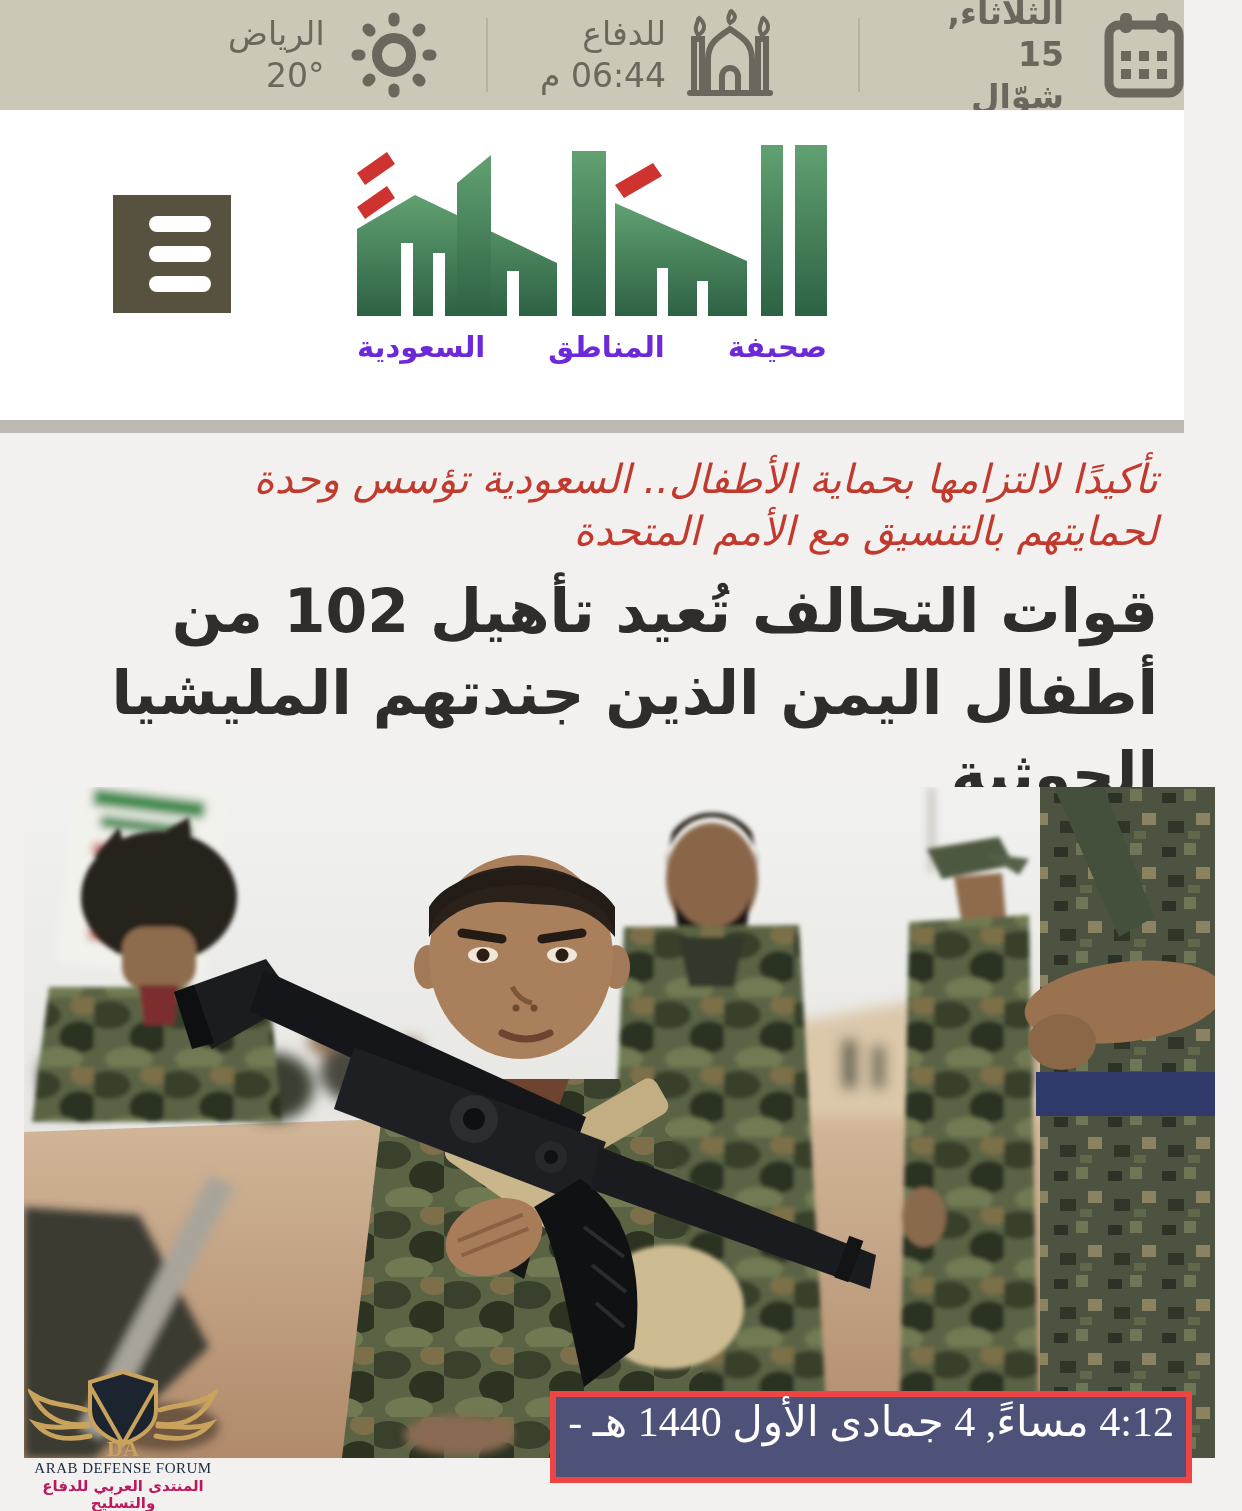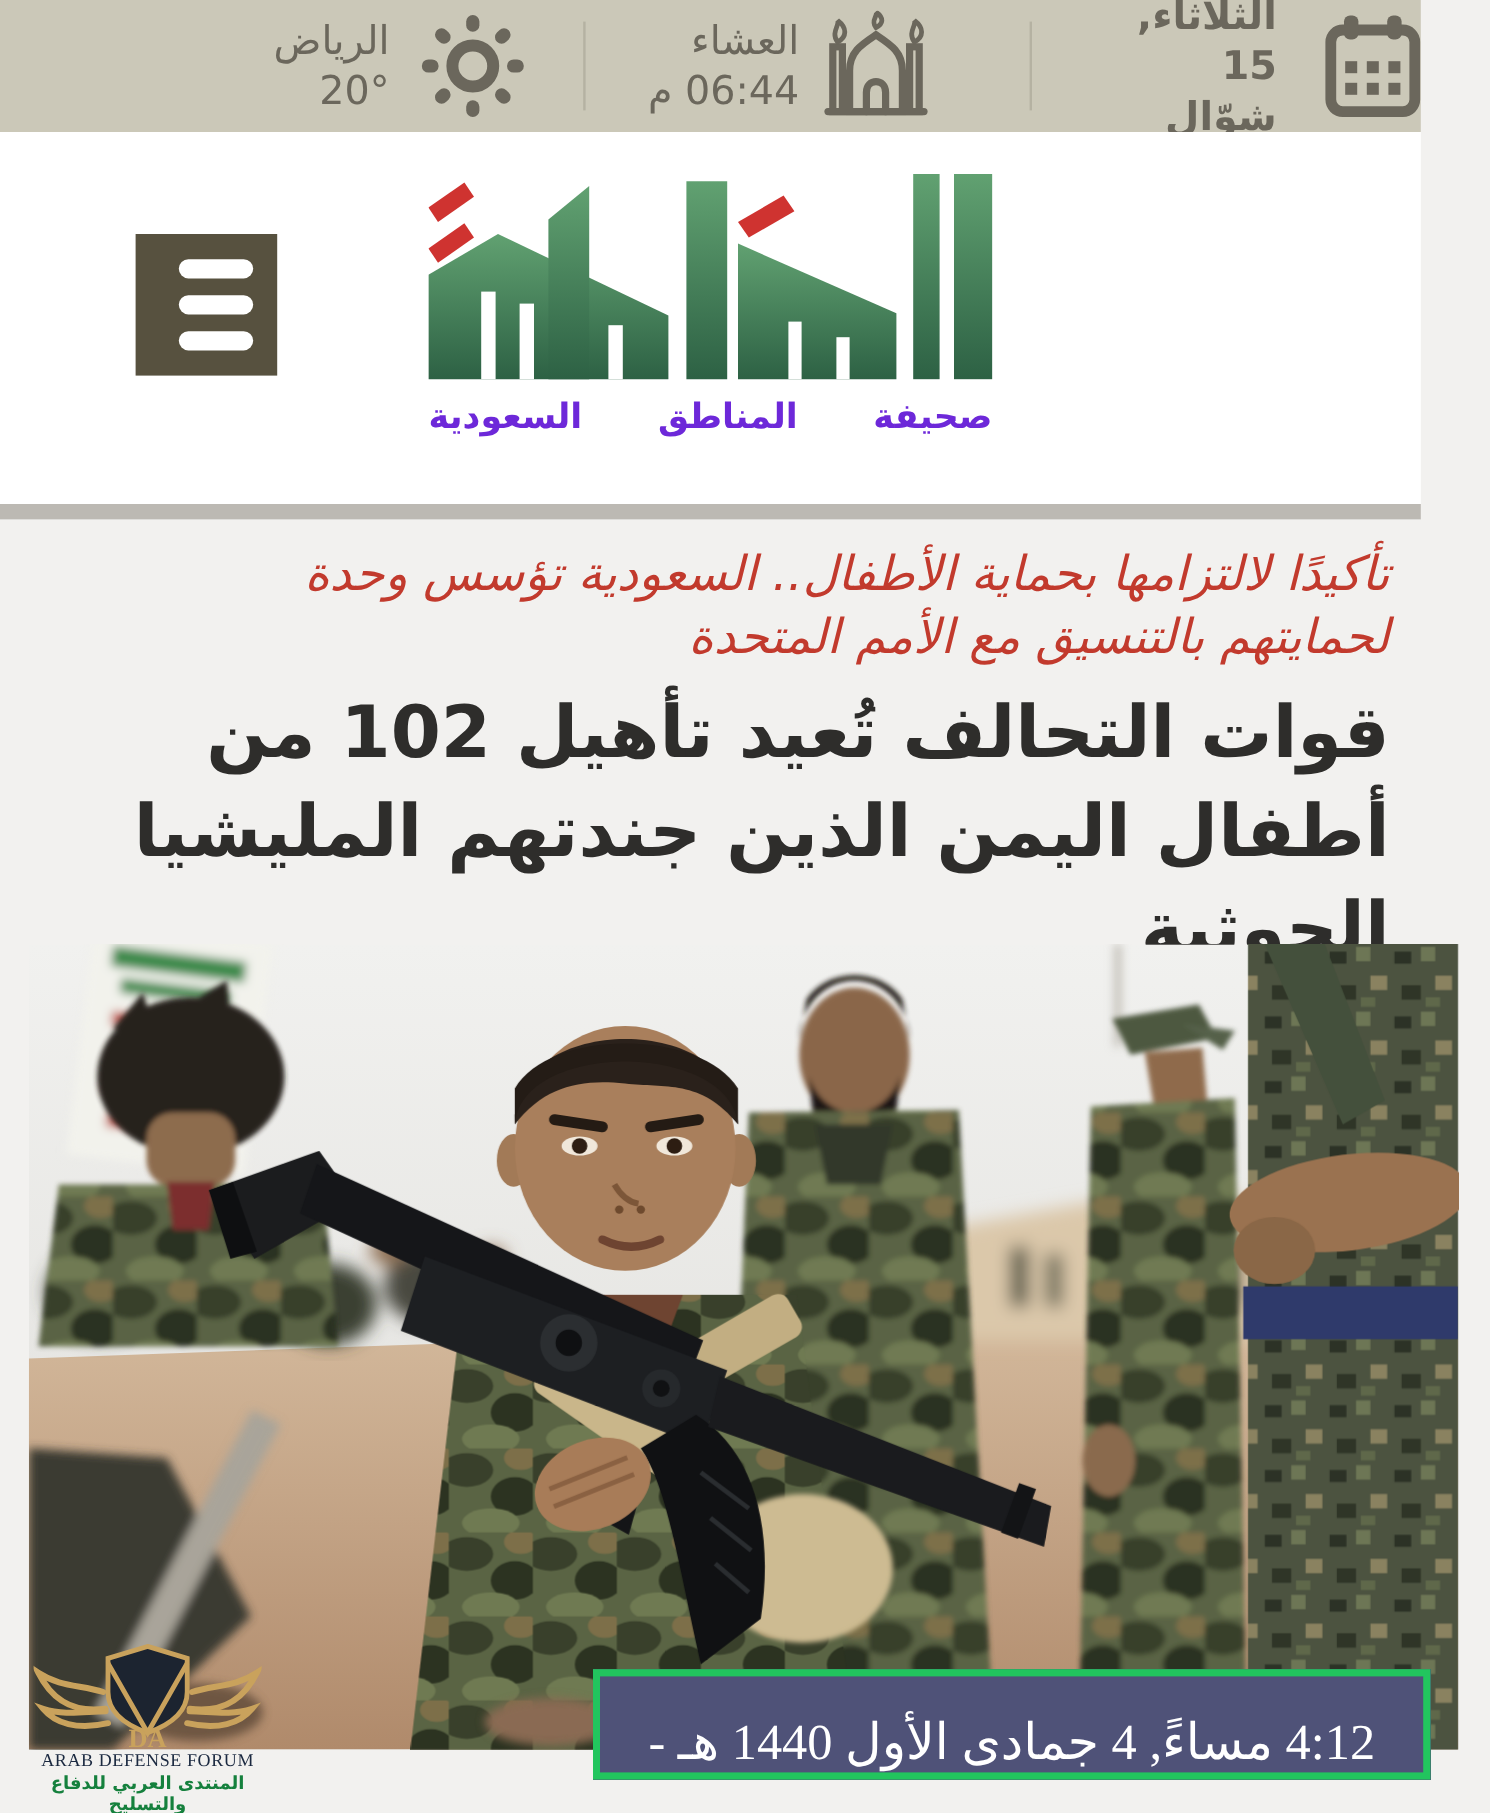--- a/index.html
+++ b/index.html
@@ -37,29 +37,29 @@
   .main{position:relative;height:1078px;background:#f2f1ef;}
   .kicker{margin:0 26px 0 150px;padding-top:20px;direction:rtl;text-align:right;
           color:#c23a2d;font-size:40px;font-weight:normal;line-height:1.3;cursor:pointer;font-style:italic;}
   .headline{margin:14px 26px 12px 90px;direction:rtl;text-align:right;color:#2e2d2b;
             font-size:60px;font-weight:bold;line-height:1.36;cursor:pointer;}
 
   .photo-wrap{position:absolute;left:24px;top:354px;width:1191px;height:671px;}
   .photo-wrap svg.scene{display:block;width:1191px;height:671px;}
 
   .caption{position:absolute;right:23px;bottom:-25px;height:80px;background:#4f5278;
-           border:6px solid #22c55e;display:flex;align-items:flex-end;padding:0 40px;
+           border:6px solid #ef4444;display:flex;align-items:flex-start;padding:0 12px;
            direction:rtl;color:#ffffff;font-size:42px;
            font-family:"Liberation Serif","DejaVu Serif",serif;white-space:nowrap;}
 
   .watermark{position:absolute;left:-6px;bottom:-53px;width:210px;text-align:center;
              line-height:1.1;}
   .wm-title{font-family:"Liberation Serif","DejaVu Serif",serif;font-weight:normal;
             font-size:15px;letter-spacing:.5px;color:#1b2940;margin-top:-2px;}
-  .wm-sub{font-size:15px;font-weight:bold;color:#15803d;direction:rtl;margin-top:2px;}
+  .wm-sub{font-size:15px;font-weight:bold;color:#be185d;direction:rtl;margin-top:2px;}
 </style>
 </head>
 <body>
 
 <div class="page">
 
   <div class="topbar">
 
     <div class="tb-item tb-weather">
       <div class="tb-text">
@@ -78,21 +78,21 @@
           <line x1="17" y1="69" x2="19" y2="67"></line>
             <line x1="67" y1="19" x2="69" y2="17"></line>
         </g>
       </svg>
     </div>
 
     <div class="tb-sep sep1"></div>
 
     <div class="tb-item tb-prayer">
       <div class="tb-text">
-        <div>العشاء</div>
+        <div>للدفاع</div>
         <div>06:44 م</div>
       </div>
       <svg class="tb-icon" width="92" height="92" viewBox="0 0 92 92">
         <g stroke="#6b675c" stroke-width="6" fill="none" stroke-linecap="round">
           <rect x="10" y="30" width="8" height="54"></rect>
           <rect x="74" y="30" width="8" height="54"></rect>
           <path d="M14,26 c-6,-8 2,-14 0,-18 c8,6 8,14 0,18z" stroke-width="4"></path>
           <path d="M78,26 c-6,-8 2,-14 0,-18 c8,6 8,14 0,18z" stroke-width="4"></path>
           <path d="M24,84 v-34 c0,-16 10,-22 22,-30 c12,8 22,14 22,30 v34 z"></path>
           <path d="M46,14 c-5,-6 2,-10 0,-13 c7,5 6,10 0,13z" stroke-width="4"></path>

